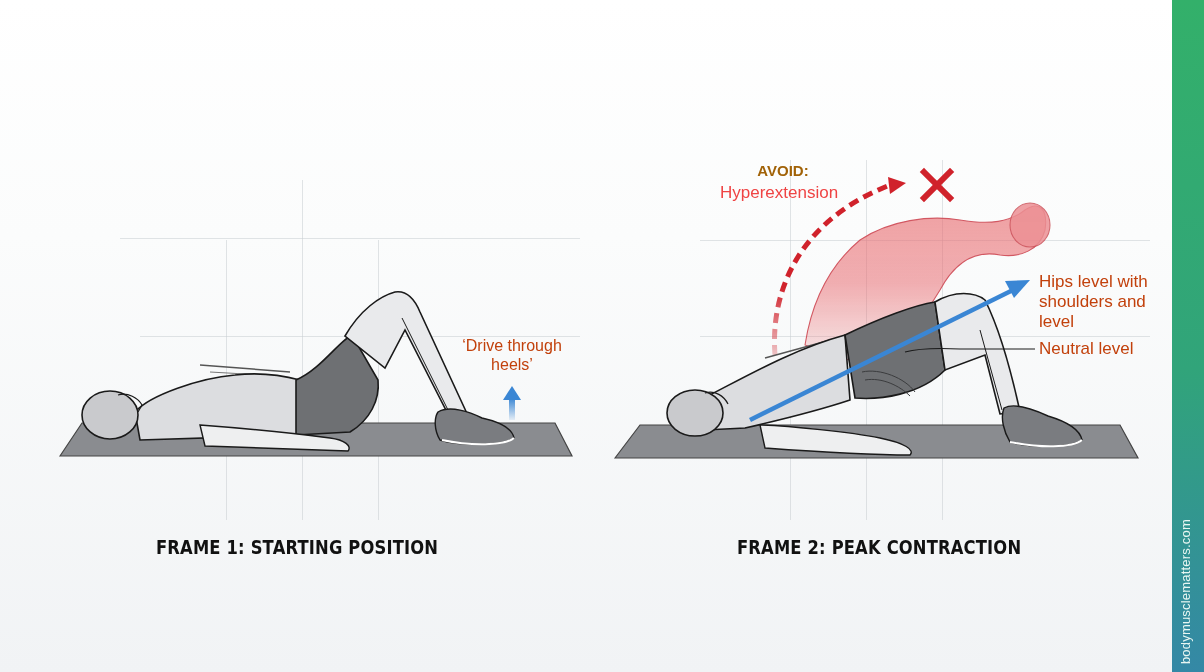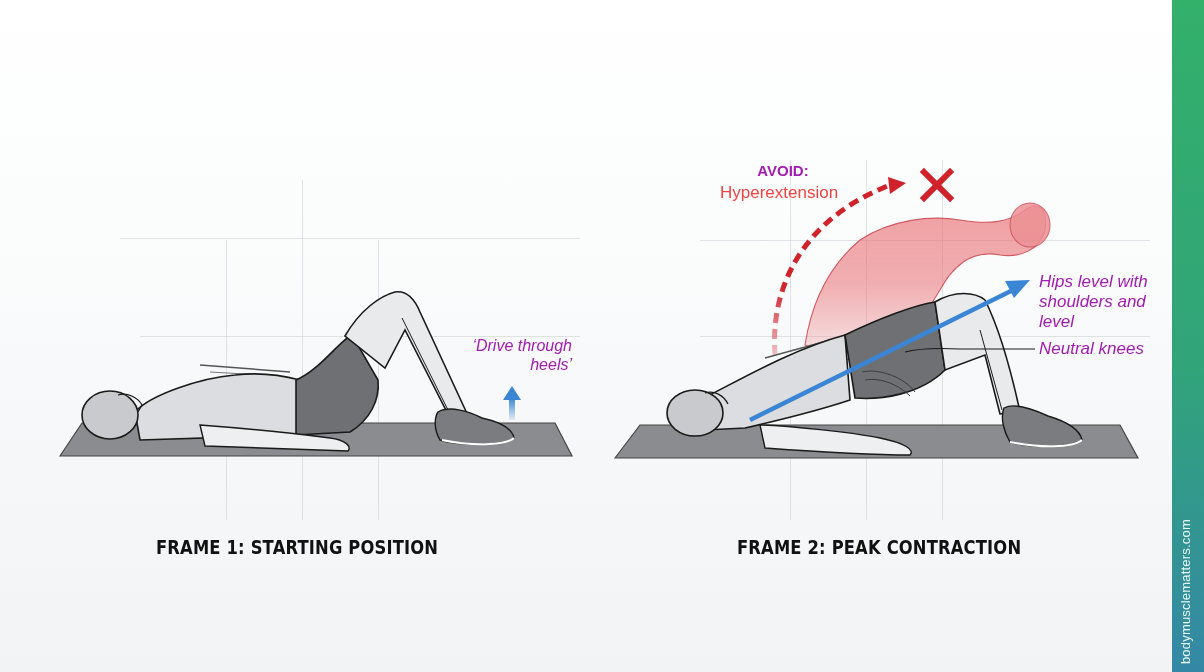--- a/index.html
+++ b/index.html
@@ -9,23 +9,23 @@
     font-family: "Liberation Sans", sans-serif;
   }
   .stage { position: absolute; left: 0; top: 0; width: 1172px; height: 672px; }
   .grid-line-v { position: absolute; width: 1px; background: rgba(200,205,210,0.55); }
   .grid-line-h { position: absolute; height: 1px; background: rgba(200,205,210,0.55); }
   .frame-caption {
     position: absolute; top: 536px; font-weight: 700; font-size: 19px;
     letter-spacing: 0.2px; color: #111; white-space: nowrap;
     font-family: "DejaVu Sans", sans-serif; transform: scaleX(0.86); transform-origin: left top;
   }
-  .label { position: absolute; font-size: 16px; color: #a21caf; line-height: 19px; white-space: nowrap; font-style: italic; }
-  .label-center { text-align: right; }
-  .avoid-title { position: absolute; left: 736px; top: 162px; font-size: 15px; font-weight: 700; color: #a21caf; text-align:center; width: 94px; }
+  .label { position: absolute; font-size: 16px; color: #c2410c; line-height: 19px; white-space: nowrap; }
+  .label-center { text-align: center; }
+  .avoid-title { position: absolute; left: 736px; top: 162px; font-size: 15px; font-weight: 700; color: #a16207; text-align:center; width: 94px; }
   .avoid-sub { position: absolute; left: 720px; top: 183px; font-size: 17px; color: #ef4444; white-space: nowrap; }
   .side-bar {
     position: absolute; right: 0; top: 0; width: 32px; height: 672px;
     background: linear-gradient(180deg, #33b06a 0%, #31a47a 55%, #3488a6 100%);
   }
   .side-text {
     position: absolute; left: 6px; bottom: 8px; color: #e8f6f2; font-size: 13px;
     writing-mode: vertical-rl; transform: rotate(180deg); white-space: nowrap;
     letter-spacing: 0.2px;
   }
@@ -146,20 +146,20 @@
   <div class="frame-caption" style="left:156px;">FRAME 1: STARTING POSITION</div>
 
   <div class="avoid-title">AVOID:</div>
   <div class="avoid-sub">Hyperextension</div>
 
   <div class="label" style="left:1039px;top:272px;font-size:17px;line-height:20px;">
     <div>Hips level with</div>
     <div>shoulders and</div>
     <div>level</div>
   </div>
-  <div class="label" style="left:1039px;top:339px;font-size:17px;">Neutral knees</div>
+  <div class="label" style="left:1039px;top:339px;font-size:17px;">Neutral level</div>
 
   <div class="frame-caption" style="left:737px;">FRAME 2: PEAK CONTRACTION</div>
 </div>
 
 <div class="side-bar">
   <div class="side-text">bodymusclematters.com</div>
 </div>
 
 </body></html>

